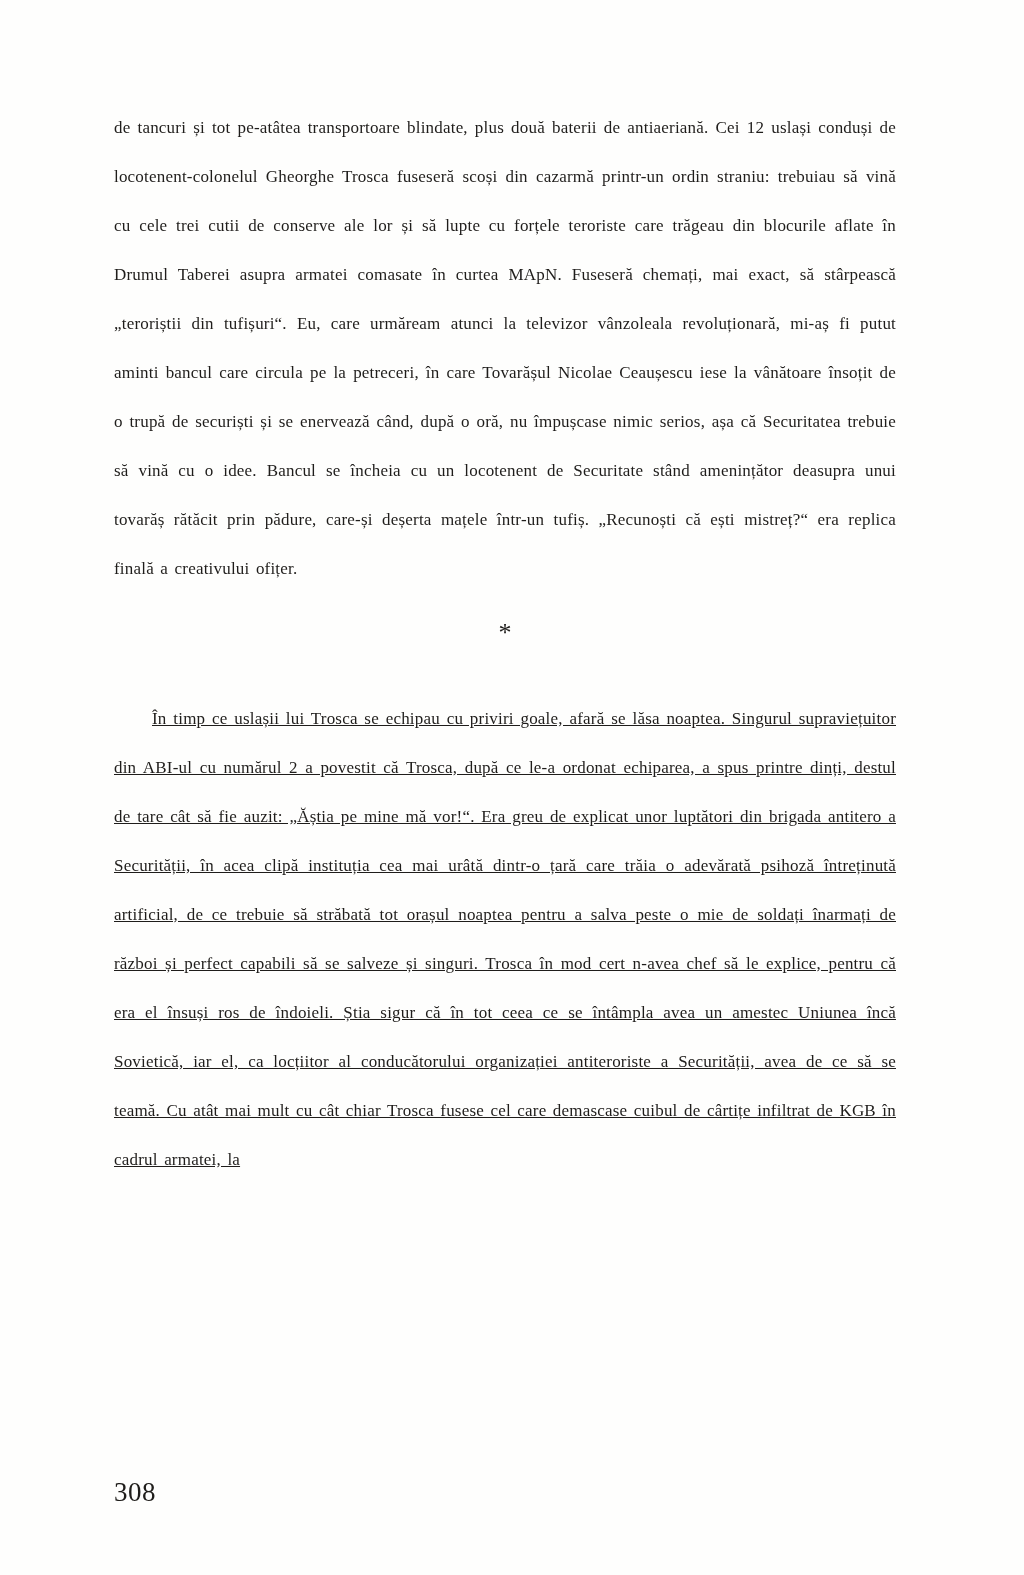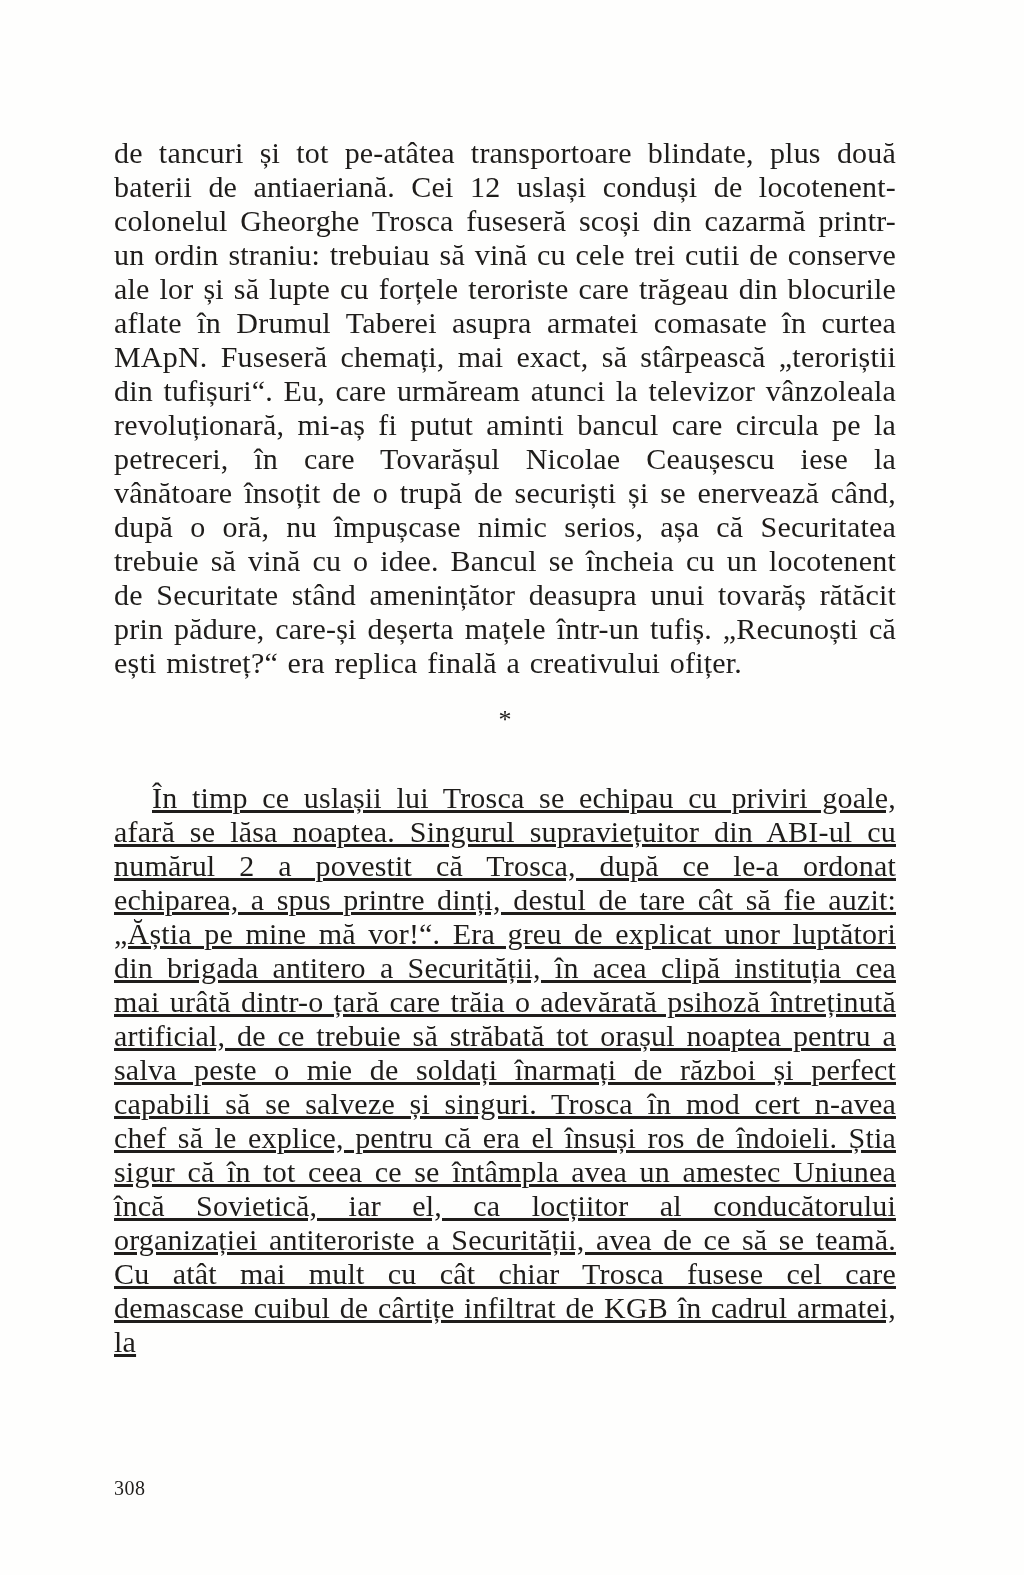--- a/index.html
+++ b/index.html
@@ -19,47 +19,46 @@
   }
 
   .text-block {
     position: absolute;
     left: 114px;
     top: 103px;
     width: 782px;
   }
 
   .para {
-    font-size: 30px;
-    line-height: 34px;
+    font-size: 17px;
+    line-height: 49px;
     text-align: justify;
     letter-spacing: 0.2px;
     word-spacing: 2px;
-    margin-top: 33px;
   }
 
   .para.indent {
     text-indent: 38px;
     text-decoration: underline;
   }
 
   .separator {
     text-align: center;
     font-size: 26px;
     line-height: 36.8px;
     margin-top: 22px;
     margin-bottom: 42px;
     color: #1f1d1b;
   }
 
   .page-number {
     position: absolute;
     left: 114px;
     top: 1477px;
-    font-size: 20px;
+    font-size: 27px;
     letter-spacing: 0.5px;
     color: #1f1d1b;
   }
 </style>
 </head>
 <body>
 
 <div class="page">
   <div class="text-block">
     <p class="para">de tancuri și tot pe-atâtea transportoare blindate, plus două baterii de antiaeriană. Cei 12 uslași conduși de locotenent-colonelul Gheorghe Trosca fuseseră scoși din cazarmă printr-un ordin straniu: trebuiau să vină cu cele trei cutii de conserve ale lor și să lupte cu forțele teroriste care trăgeau din blocurile aflate în Drumul Taberei asupra armatei comasate în curtea MApN. Fuseseră chemați, mai exact, să stârpească „teroriștii din tufișuri“. Eu, care urmăream atunci la televizor vânzoleala revoluționară, mi-aș fi putut aminti bancul care circula pe la petreceri, în care Tovarășul Nicolae Ceaușescu iese la vânătoare însoțit de o trupă de securiști și se enervează când, după o oră, nu împușcase nimic serios, așa că Securitatea trebuie să vină cu o idee. Bancul se încheia cu un locotenent de Securitate stând amenințător deasupra unui tovarăș rătăcit prin pădure, care-și deșerta mațele într-un tufiș. „Recunoști că ești mistreț?“ era replica finală a creativului ofițer.</p>

